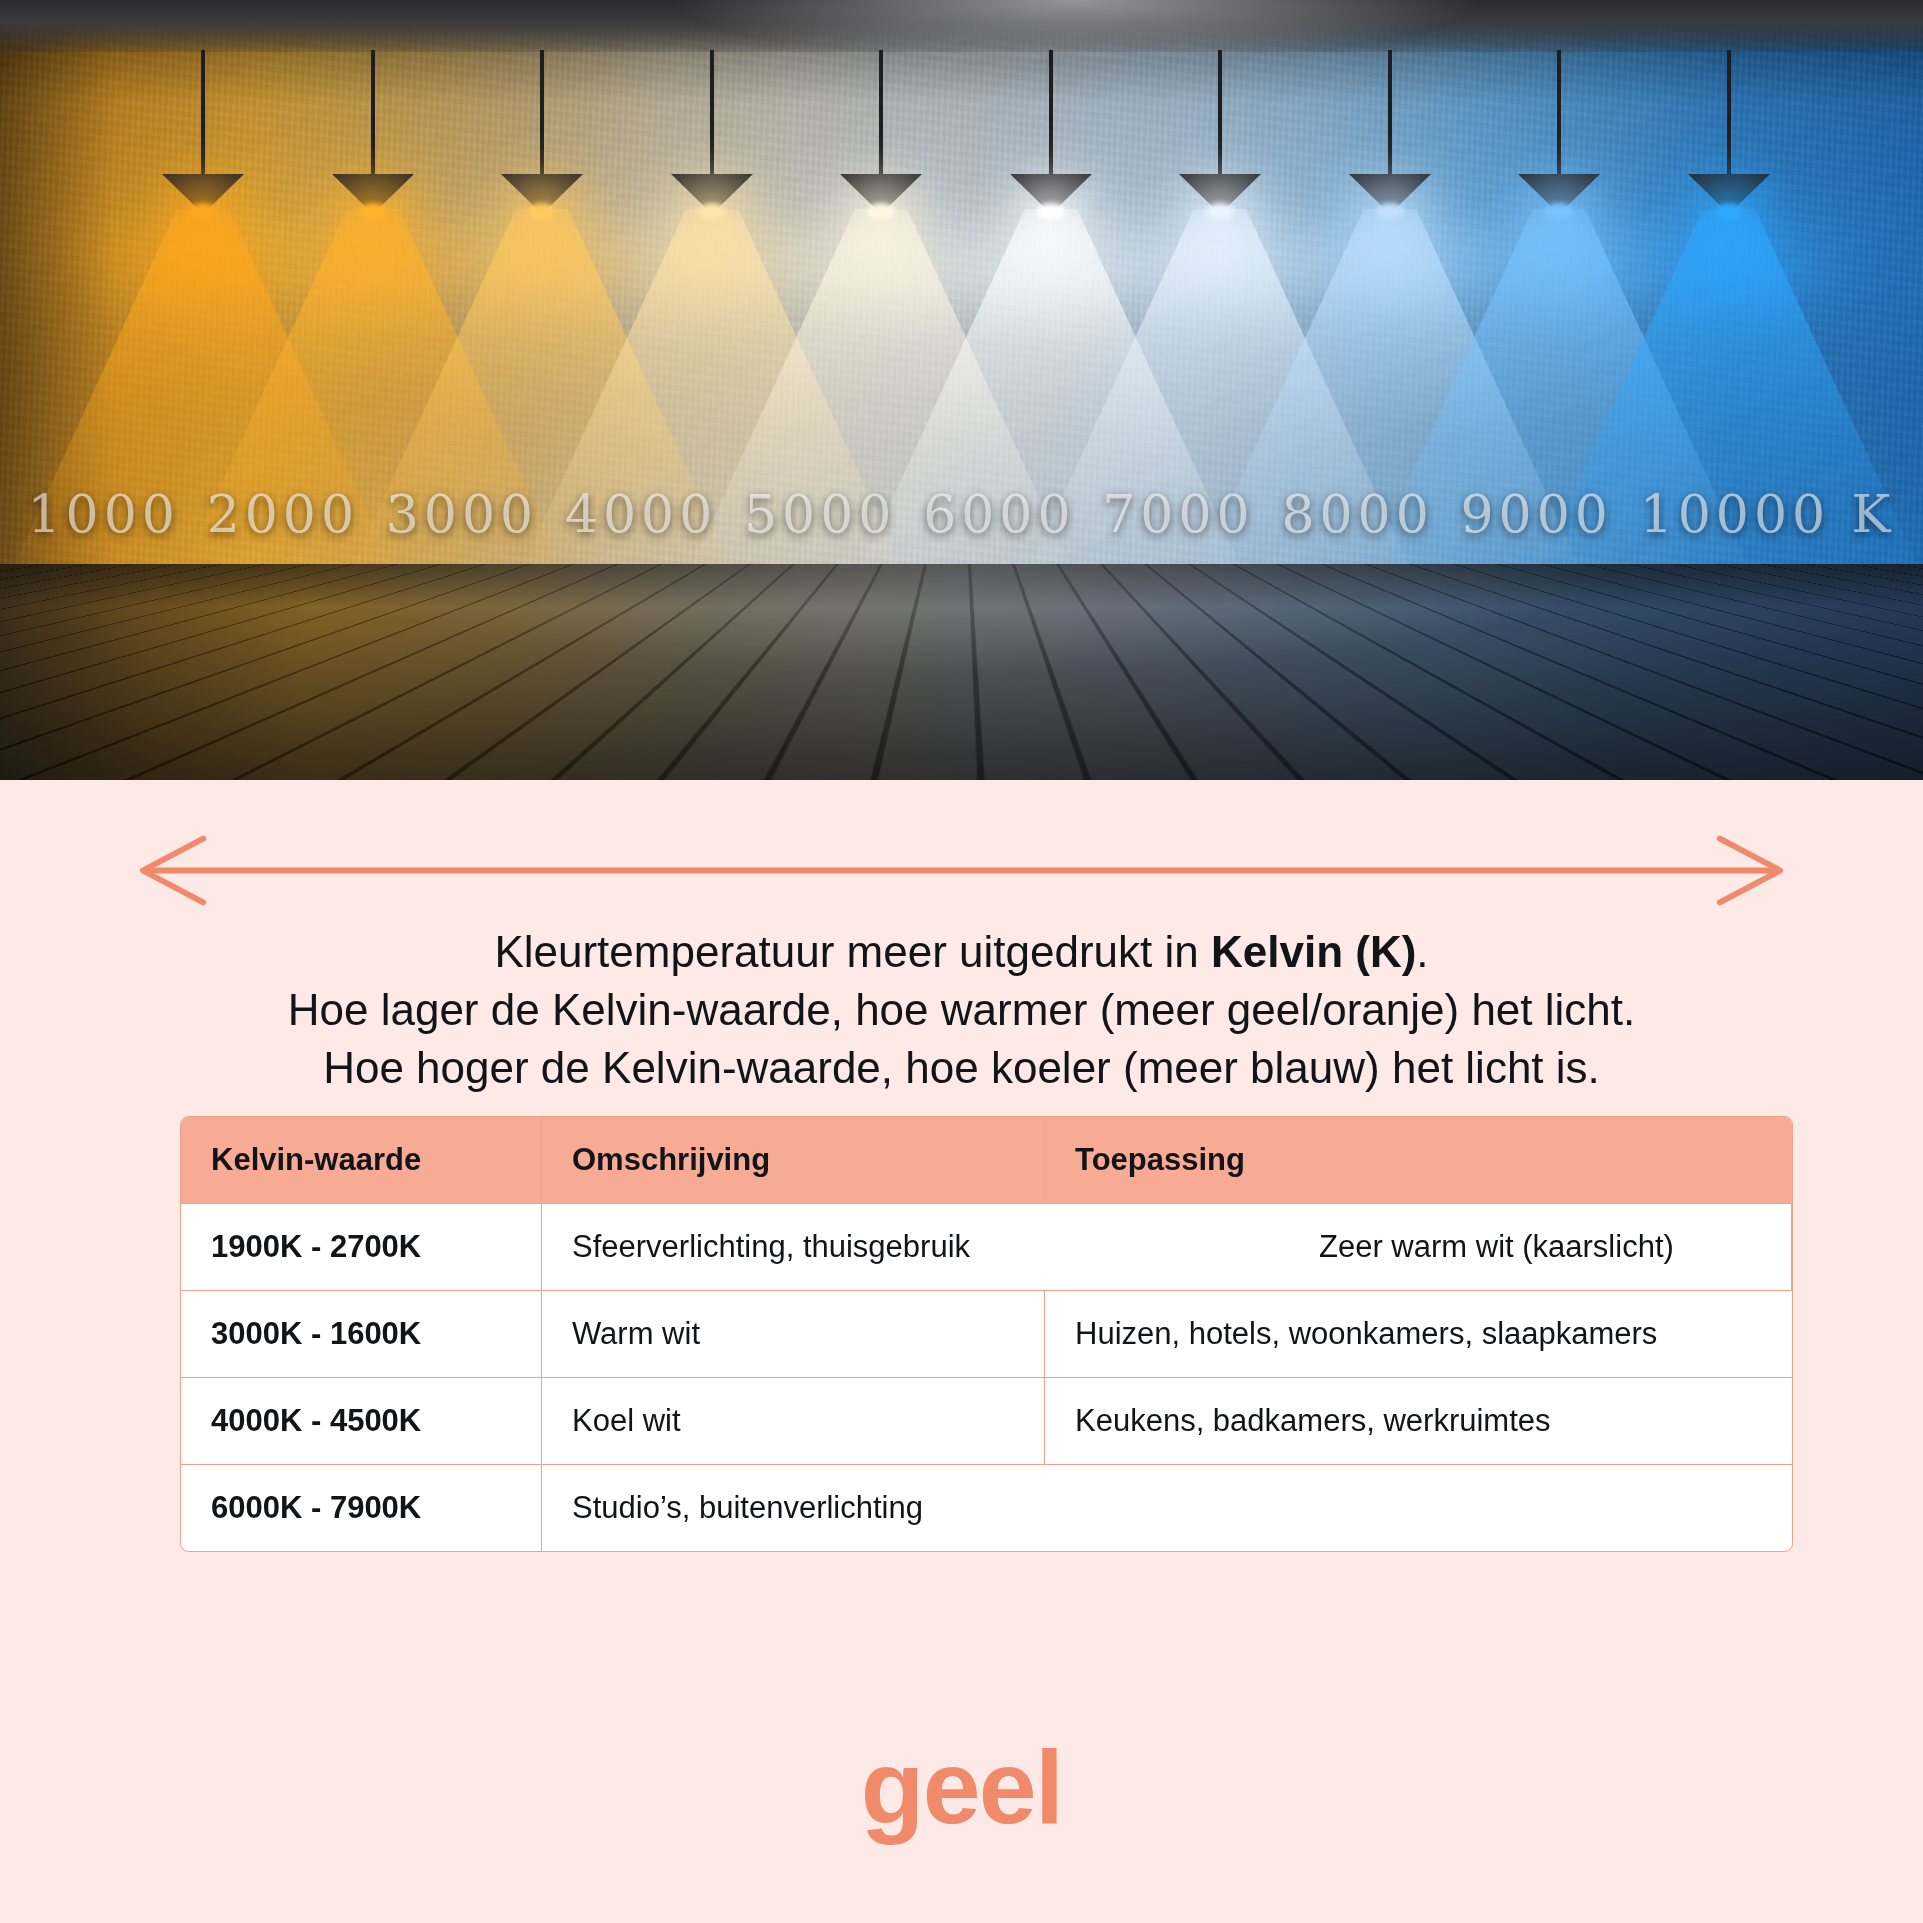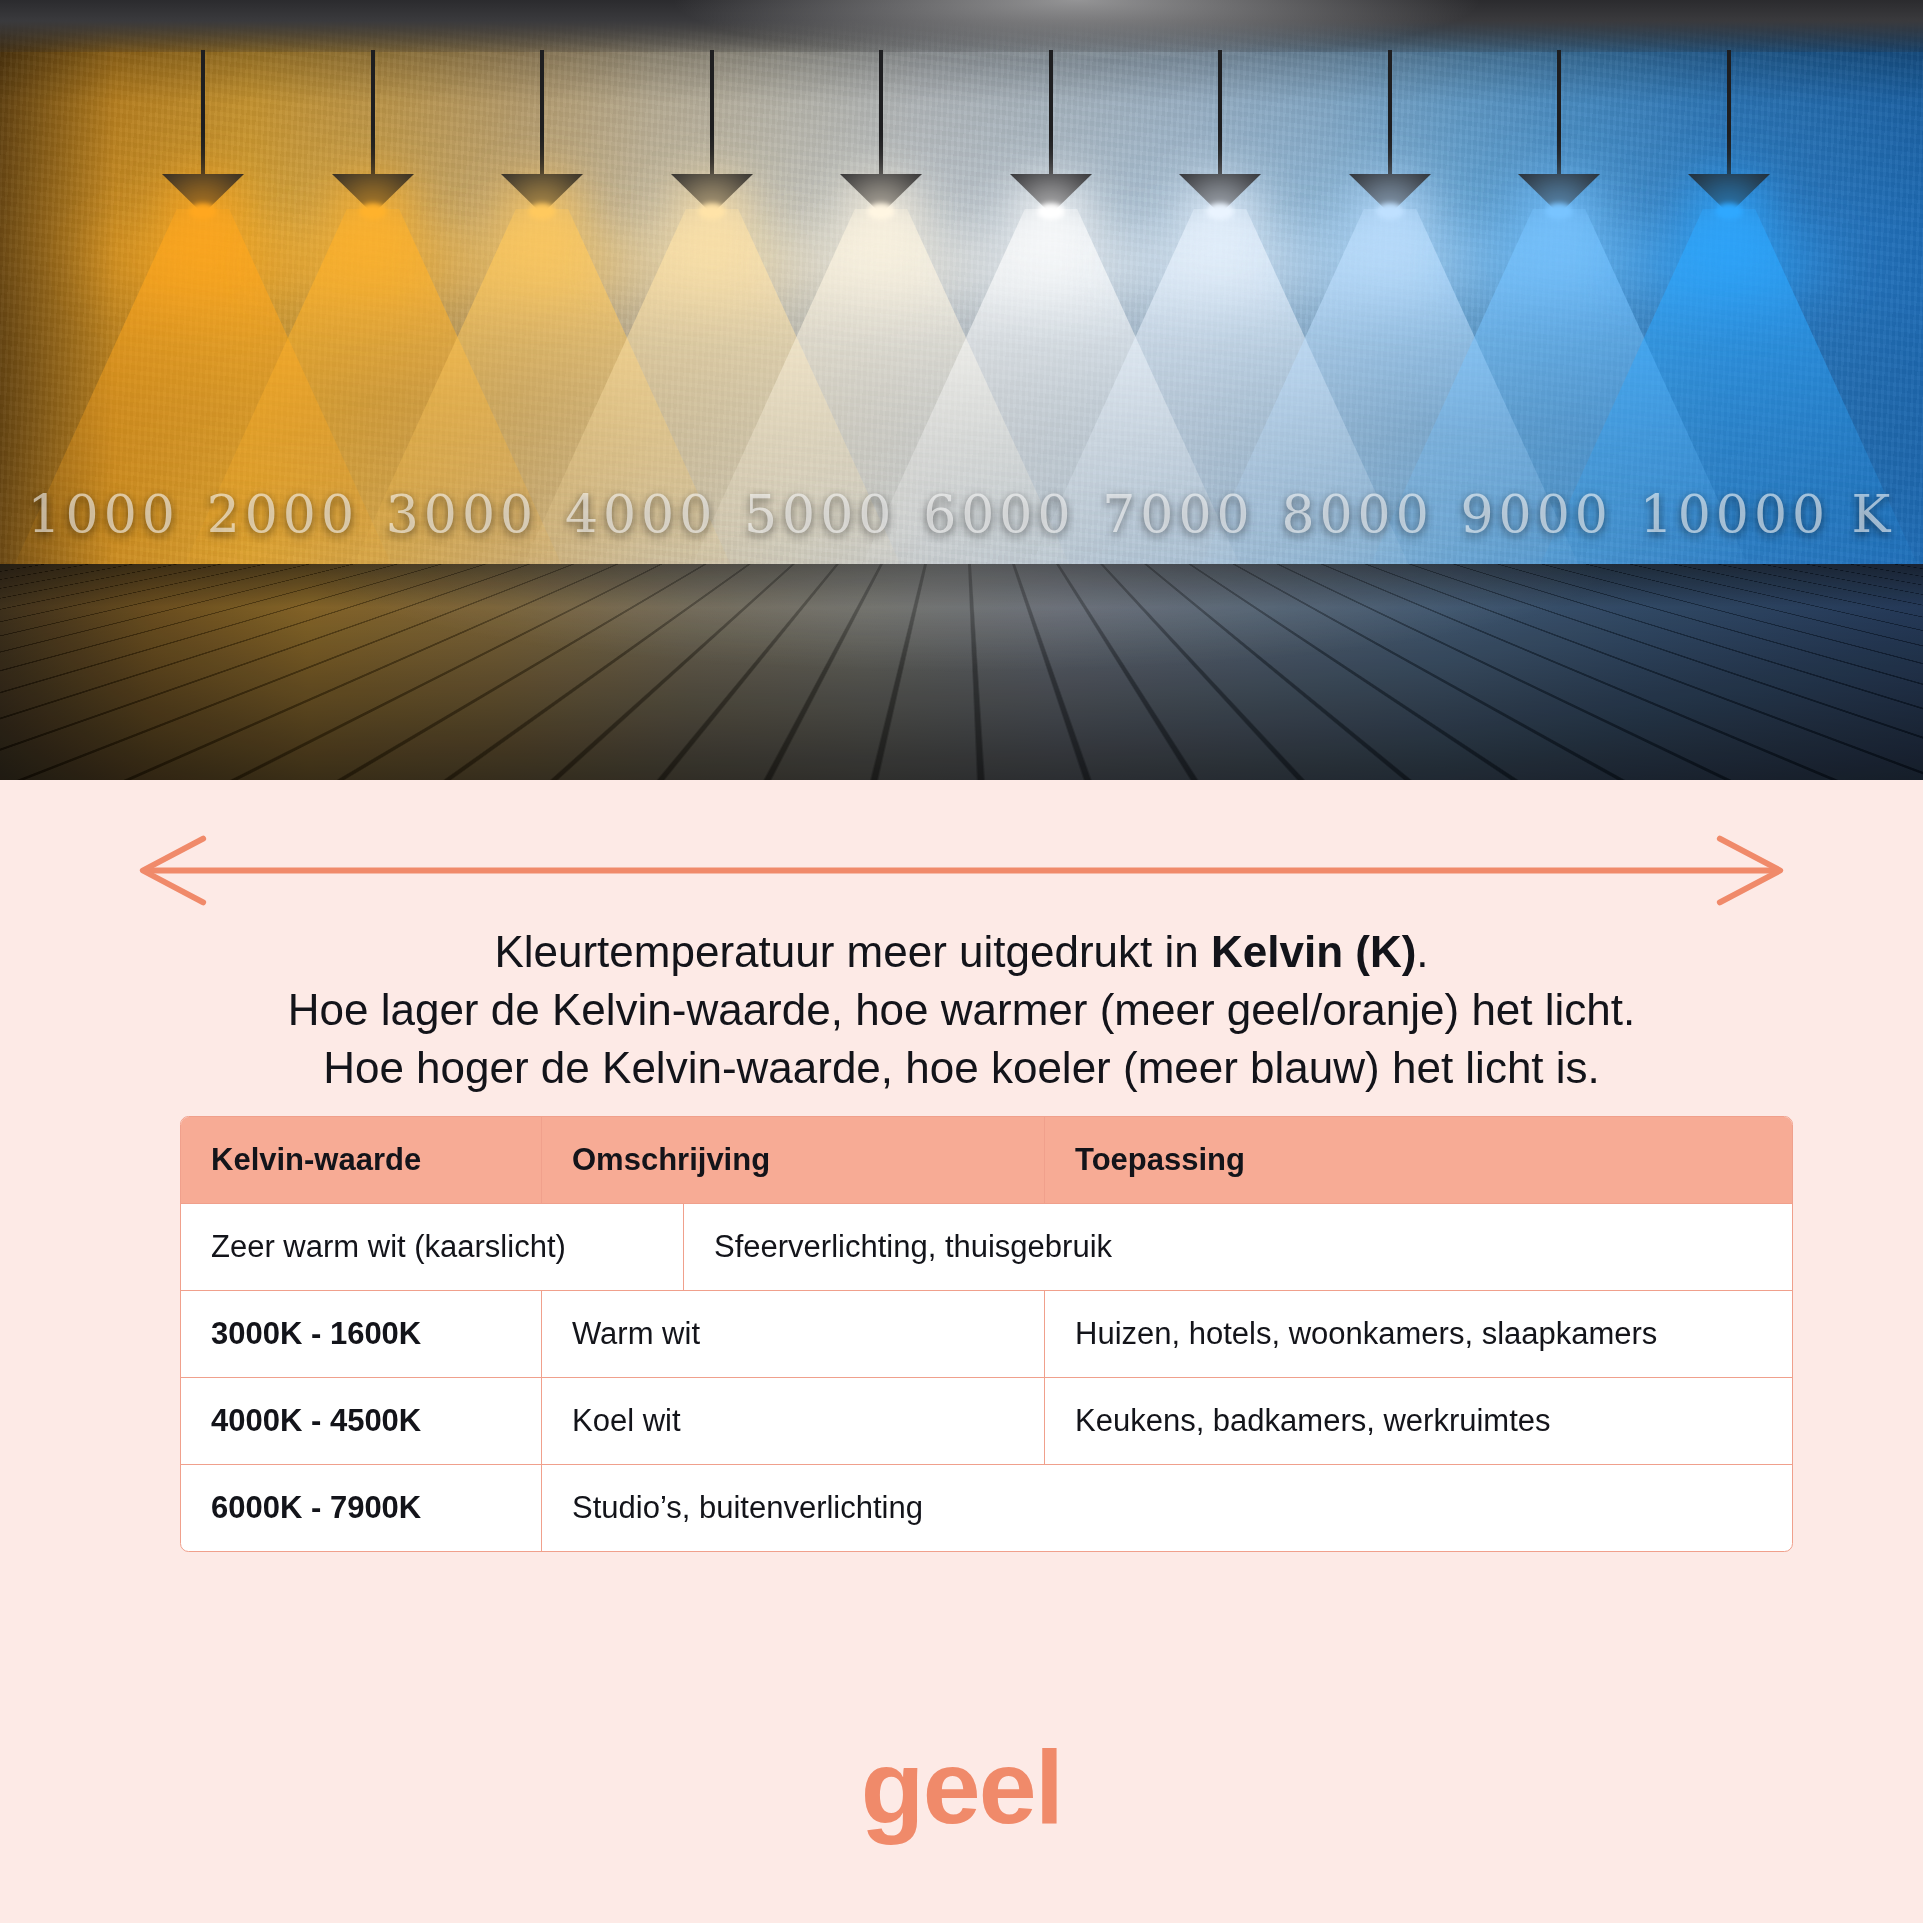--- a/index.html
+++ b/index.html
@@ -354,22 +354,23 @@
     <div>Hoe hoger de Kelvin-waarde, hoe koeler (meer blauw) het licht is.</div>
   </div>
 
   <div class="table" id="kelvin-table">
     <div class="row head">
       <div class="cell c1">Kelvin-waarde</div>
       <div class="cell c2">Omschrijving</div>
       <div class="cell c3">Toepassing</div>
     </div>
     <div class="row">
+      <div class="cell c1">1900K - 2700K</div>
+      <div class="cell c3">Sfeerverlichting, thuisgebruik</div>
       <div class="cell c2">Zeer warm wit (kaarslicht)</div>
-      <div class="cell c3">Sfeerverlichting, thuisgebruik</div>
     </div>
     <div class="row">
       <div class="cell c1">3000K - 1600K</div>
       <div class="cell c2">Warm wit</div>
       <div class="cell c3">Huizen, hotels, woonkamers, slaapkamers</div>
     </div>
     <div class="row">
       <div class="cell c1">4000K - 4500K</div>
       <div class="cell c2"> Koel wit</div>
       <div class="cell c3">Keukens, badkamers, werkruimtes</div>

